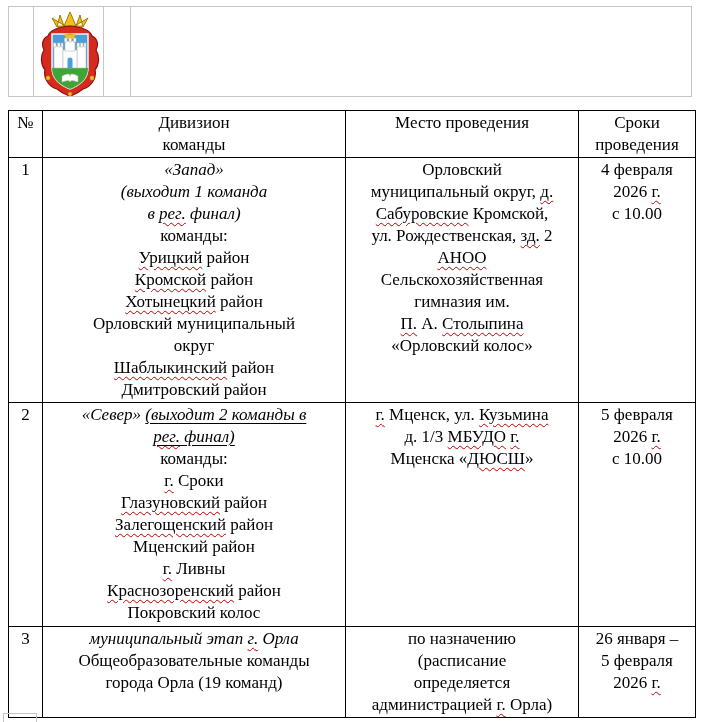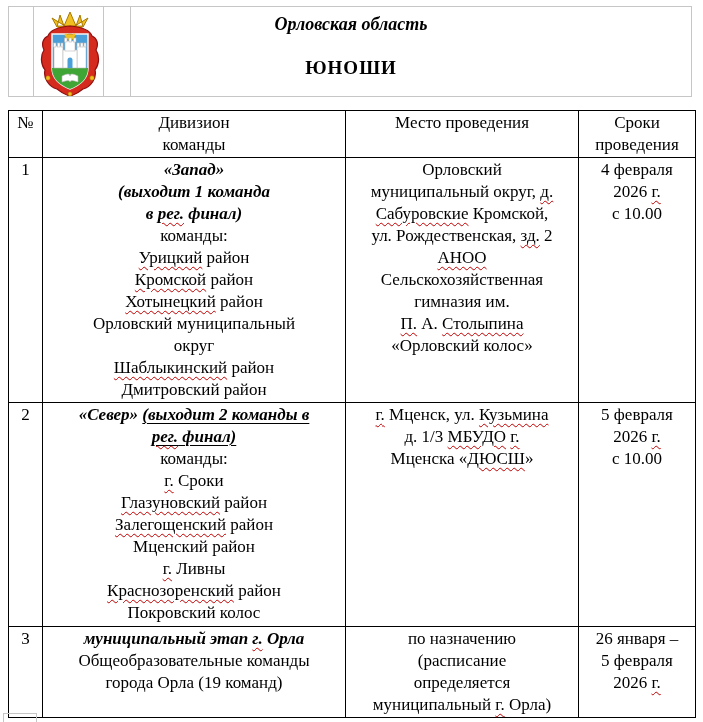--- a/index.html
+++ b/index.html
@@ -21,21 +21,21 @@
   table.main{position:absolute;left:8px;top:110px;border-collapse:collapse;table-layout:fixed;width:687px;}
   table.main th, table.main td{border:1px solid #000;vertical-align:top;text-align:center;
     padding:1px 2px;font-size:17px;line-height:22px;font-weight:normal;box-sizing:border-box;}
   col.c-num{width:34px;} col.c-div{width:303px;} col.c-place{width:233px;} col.c-dates{width:117px;}
   thead tr{height:45px;}
   tbody tr:nth-child(1){height:243px;}
   tbody tr:nth-child(2){height:224px;}
   tbody tr:nth-child(3){height:86px;}
 
   .line{white-space:nowrap;}
-  .line.bi{font-weight:bold;font-style:italic;}
+  .line.bi{font-weight:normal;font-style:italic;}
   .line.b{font-weight:normal;}
   .line.r{font-weight:normal;font-style:normal;}
   .sp{text-decoration-line:underline;text-decoration-style:wavy;text-decoration-color:#c00000;
       text-decoration-thickness:1px;text-underline-offset:3px;}
   .u{text-decoration-line:underline;text-decoration-style:solid;text-decoration-color:#000;
      text-decoration-thickness:1px;text-underline-offset:3px;}
   .u .sp{text-decoration-line:underline;text-decoration-style:wavy;text-decoration-color:#c00000;}
 
   
   .frag{position:absolute;left:3px;top:713px;width:34px;height:9px;border:1px solid #c6c6c6;border-bottom:none;box-sizing:border-box;}
@@ -96,24 +96,20 @@
         </g>
 
         <g fill="#f0c020" stroke="#a87900" stroke-width="0.5">
           <circle cx="12" cy="66" r="2.2"></circle>
             <circle cx="56" cy="66" r="2.2"></circle>
             <circle cx="34" cy="82" r="2"></circle>
         </g>
       </svg>
     </div>
 
-    <div class="hdr-text">
-      <div class="title">Орловская область</div>
-      <div class="subtitle">ЮНОШИ</div>
-    </div>
   </div>
 
   <table class="main">
     <colgroup>
       <col class="c-num">
         <col class="c-div">
         <col class="c-place">
         <col class="c-dates">
     </colgroup>
     <thead>
@@ -196,21 +192,21 @@
           <td>3</td>
           <td>
             <div class="line bi"><span>муниципальный этап </span><span class="sp">г.</span><span> Орла</span></div>
             <div class="line b"><span>Общеобразовательные команды</span></div>
             <div class="line b"><span>города Орла (19 команд)</span></div>
           </td>
           <td>
             <div class="line r"><span>по назначению</span></div>
             <div class="line r"><span>(расписание</span></div>
             <div class="line r"><span>определяется</span></div>
-            <div class="line r"><span>муниципальный </span><span class="sp">г.</span><span> Орла)</span></div>
+            <div class="line r"><span>администрацией </span><span class="sp">г.</span><span> Орла)</span></div>
           </td>
           <td>
             <div class="line r"><span>26 января –</span></div>
             <div class="line r"><span>5 февраля</span></div>
             <div class="line r"><span>2026 </span><span class="sp">г.</span></div>
           </td>
         </tr>
       </tbody>
   </table>
 

